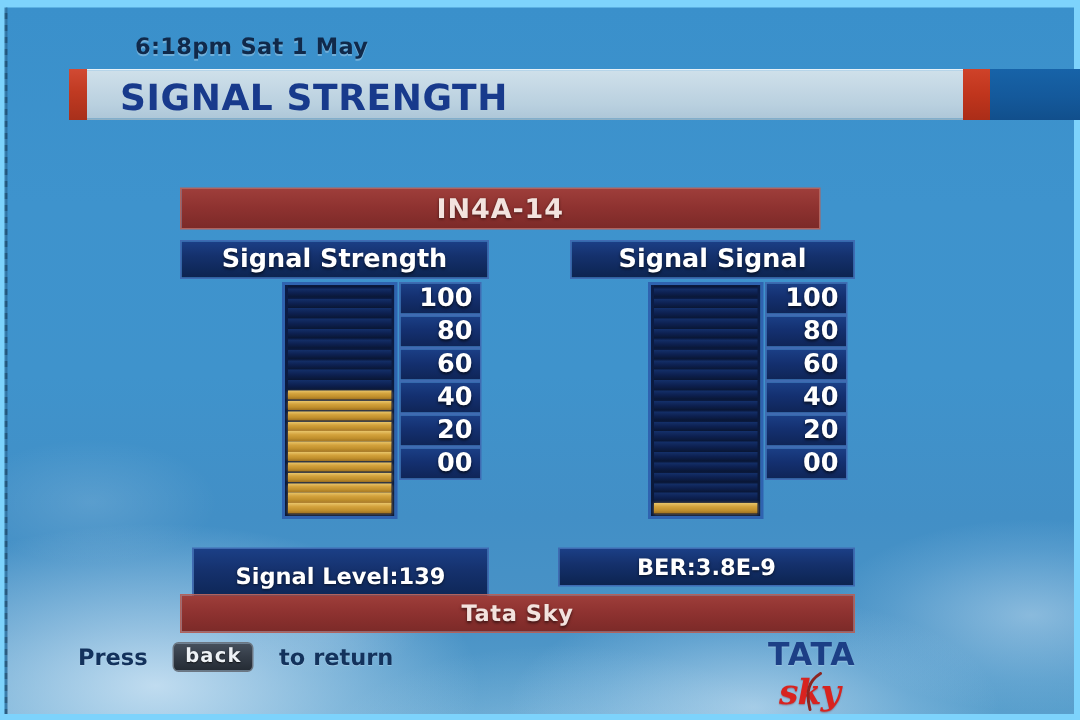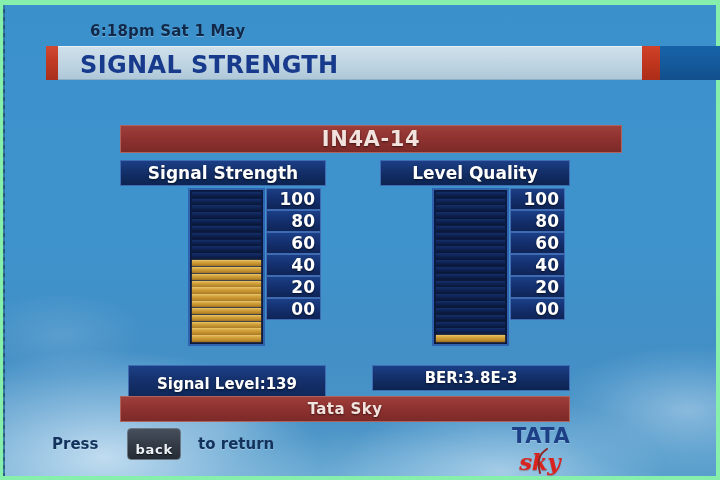--- a/index.html
+++ b/index.html
@@ -6,21 +6,21 @@
   html,body { width:720px; height:480px; overflow:hidden; }
   body {
     font-family:"DejaVu Sans", sans-serif;
     background:#000;
     position:relative;
   }
 
   
   #screen {
     position:absolute; left:0; top:0; width:720px; height:480px;
-    background:#86efac;
+    background:#7dd3fc;
     overflow:hidden;
   }
   
   #sky {
     position:absolute; left:4px; top:5px; width:712px; height:471px;
     background:
       radial-gradient(ellipse 300px 150px at 14% 96%, rgba(222,238,250,.78) 0%, rgba(210,232,248,.35) 42%, rgba(160,205,240,0) 72%),
       radial-gradient(ellipse 210px 95px at 70% 99%, rgba(225,240,252,.55) 0%, rgba(190,222,246,.22) 50%, rgba(160,205,240,0) 78%),
       radial-gradient(ellipse 170px 80px at 96% 86%, rgba(235,246,255,.40) 0%, rgba(190,222,246,.14) 55%, rgba(160,205,240,0) 80%),
       radial-gradient(ellipse 240px 120px at 52% 108%, rgba(225,242,255,.30) 0%, rgba(170,210,242,0) 70%),
@@ -82,21 +82,21 @@
 
   
   .redbanner{
     position:absolute;
     background:linear-gradient(180deg,#9e3e3a 0%,#8e3230 48%,#7c2a28 100%);
     border:1px solid #b0635e;
     display:flex; align-items:center; justify-content:center;
     color:#f3e3de; font-weight:bold;
     text-shadow:0 1px 2px rgba(0,0,0,.55);
   }
-  #sat-banner{ left:120px; top:125px; width:502px; height:28px; font-size:21px; letter-spacing:.6px; }
+  #sat-banner{ left:120px; top:125px; width:427px; height:28px; font-size:18px; letter-spacing:.6px; }
   #brand-banner{ left:120px; top:396px; width:450px; height:26px; font-size:15px; letter-spacing:.4px; }
 
   .navybox{
     position:absolute;
     background:linear-gradient(180deg,#1b3f86 0%,#15316d 40%,#102a5e 72%,#0d2450 100%);
     border:1px solid #3f6bb2;
     display:flex; align-items:center; justify-content:center;
     color:#ffffff; font-weight:bold;
     text-shadow:0 1px 2px rgba(0,0,0,.6);
   }
@@ -155,25 +155,24 @@
     font-size:15px; font-weight:bold; color:#13325c;
     text-shadow:0 1px 0 rgba(255,255,255,.22);
     white-space:nowrap;
   }
   #key-back{
     display:inline-flex; align-items:center; justify-content:center;
     background:linear-gradient(180deg,#46505c 0%,#343c47 50%,#242b34 100%);
     color:#eef2f6;
     border:1px solid #6c7783;
     border-radius:4px;
-    padding:13px 7px 2px;
+    padding:1px 7px 2px;
     font-size:13px; font-weight:bold;
     letter-spacing:.8px;
     text-shadow:0 1px 1px rgba(0,0,0,.7);
-    margin-left:12px;
   }
 
   
   #logo{
     position:absolute; left:512px; top:424px;
     display:flex; align-items:center; height:26px;flex-direction:column;
   }
   #logo-tata{
     font-size:21px; font-weight:bold; color:#1c3f86;
     letter-spacing:.5px;
@@ -207,21 +206,21 @@
     <div id="title-plate">
       <div id="title-text">SIGNAL STRENGTH</div>
     </div>
     <div id="title-redblk"></div>
     <div id="title-blueblk"></div>
   </div>
 
   <div class="redbanner" id="sat-banner">IN4A-14</div>
 
   <div class="navybox" id="hdr-strength">Signal Strength</div>
-  <div class="navybox" id="hdr-quality">Level Quality</div>
+  <div class="navybox" id="hdr-quality">Signal Signal</div>
 
   <div class="meter-wrap" id="meter-strength-wrap">
     <div class="meter" id="meter-strength">
         <div class="seg on"></div>
         <div class="seg on"></div>
         <div class="seg on"></div>
         <div class="seg on"></div>
         <div class="seg on"></div>
         <div class="seg on"></div>
         <div class="seg on"></div>
@@ -282,21 +281,21 @@
         <div class="scale-item">100</div>
         <div class="scale-item">80</div>
         <div class="scale-item">60</div>
         <div class="scale-item">40</div>
         <div class="scale-item">20</div>
         <div class="scale-item">00</div>
       </div>
   </div>
 
   <div class="navybox" id="lvl-box">Signal Level:139</div>
-  <div class="navybox" id="ber-box">BER:3.8E-3</div>
+  <div class="navybox" id="ber-box">BER:3.8E-9</div>
 
   <div class="redbanner" id="brand-banner">Tata Sky</div>
 
   <div id="footer-hint">
     <span>Press</span>
     <span id="key-back">back</span>
     <span>to return</span>
   </div>
 
   <div id="logo">

